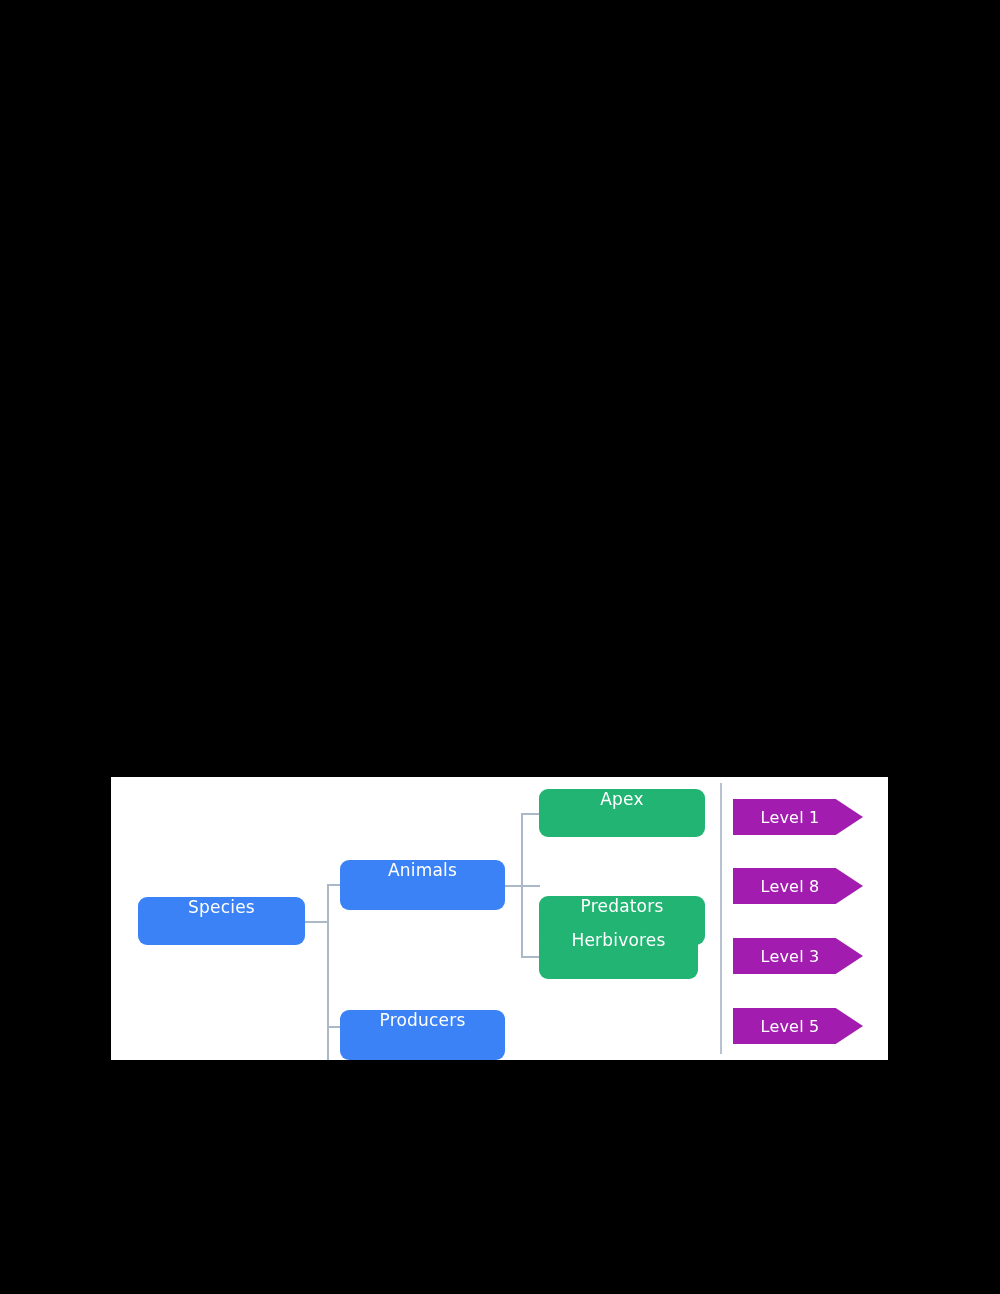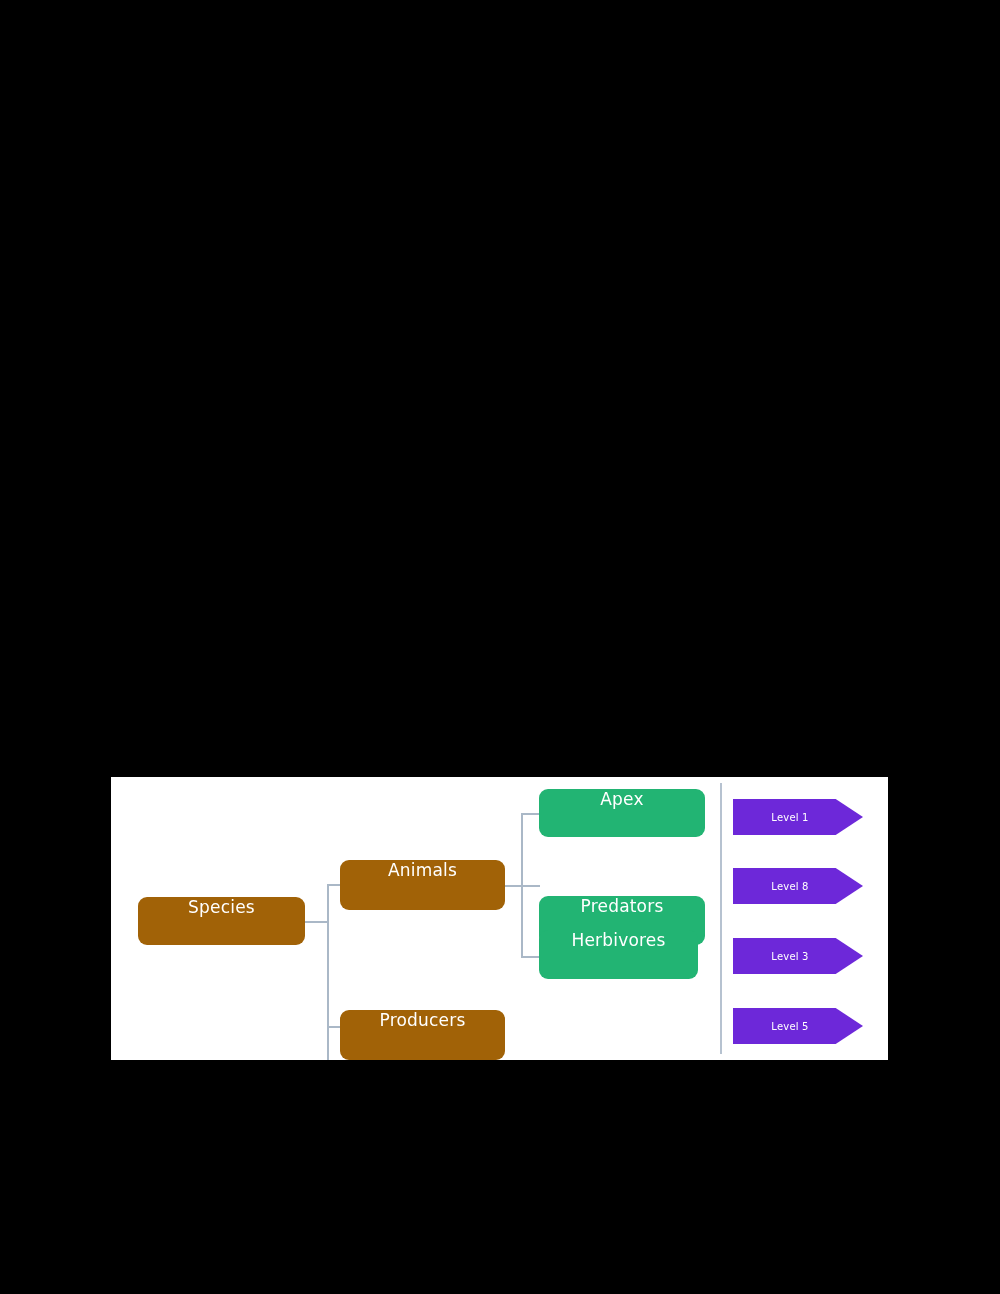--- a/index.html
+++ b/index.html
@@ -33,21 +33,21 @@
     box-sizing: border-box;
     border-radius: 9px;
     display: flex;
     align-items: flex-start;
     justify-content: center;
     color: #ffffff;
     font-size: 17px;
     letter-spacing: 0.2px;
     white-space: nowrap;
   }
-  .node.blue  { background: #a16207; }
+  .node.blue  { background: #3b82f6; }
   .node.green { background: #22b473; }
 
   #node-species   { left: 27px;  top: 120px; width: 167px; height: 48px; }
   #node-animals   { left: 229px; top: 83px;  width: 165px; height: 50px; }
   #node-producers { left: 229px; top: 224px; width: 165px; height: 50px; margin-top: 9px; }
   #node-apex      { left: 428px; top: 12px;  width: 166px; height: 48px; }
   #node-predators { left: 428px; top: 83px;  width: 166px; height: 49px; margin-top: 36px; }
   #node-herbivores{ left: 428px; top: 153px; width: 159px; height: 49px; }
 
   
@@ -79,26 +79,26 @@
     width: 1.5px;
     height: 271px;
     background: #b6c2d0;
   }
 
   
   .level-arrow {
     position: absolute;
     width: 130px;
     height: 36px;
-    background: #6d28d9;
+    background: #a21caf;
     display: flex;
     align-items: center;
     justify-content: center;
     color: #ffffff;
-    font-size: 10px;
+    font-size: 16px;
     letter-spacing: 0.2px;
     white-space: nowrap;
     -webkit-clip-path: polygon(0% 0%, 79% 0%, 100% 50%, 79% 100%, 0% 100%);
     clip-path: polygon(0% 0%, 79% 0%, 100% 50%, 79% 100%, 0% 100%);
     padding-right: 16px;
     box-sizing: border-box;
   }
   #level-1 { left: 622px; top: 22px; }
   #level-2 { left: 622px; top: 91px; }
   #level-3 { left: 622px; top: 161px; }

